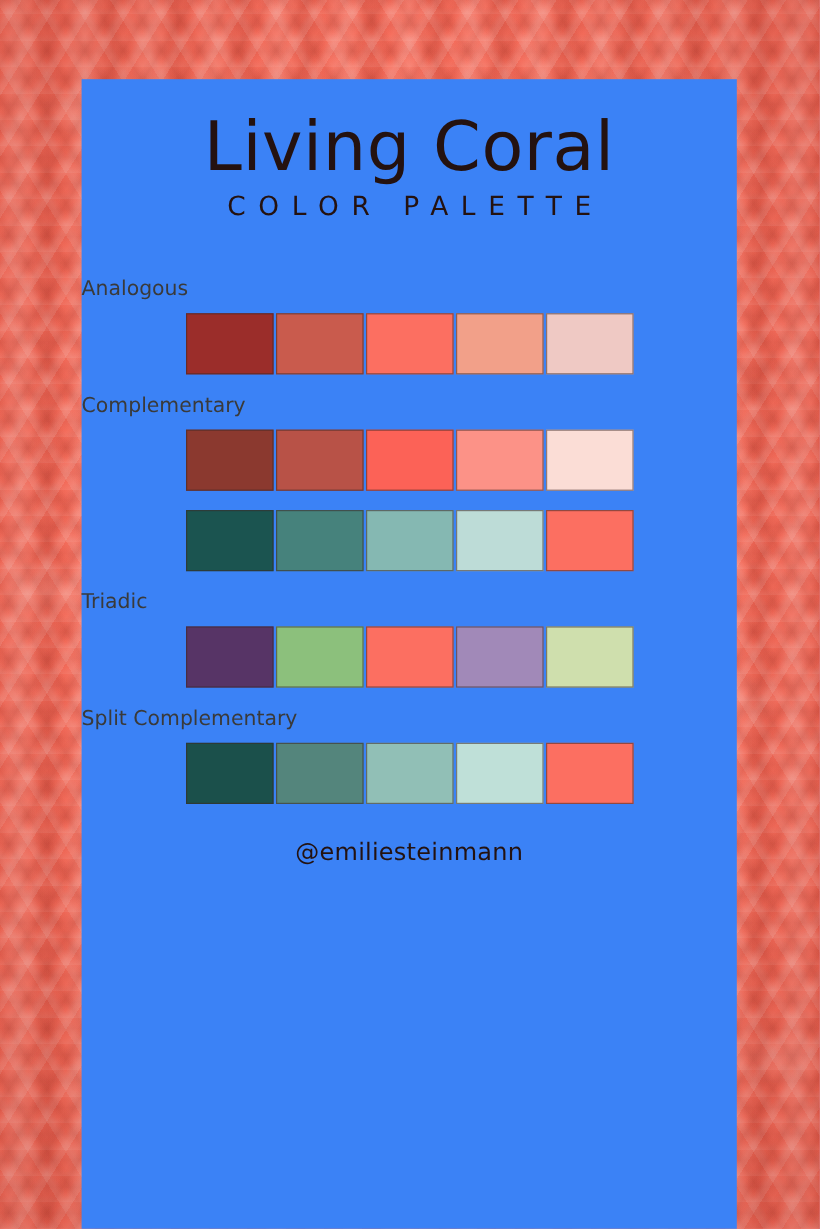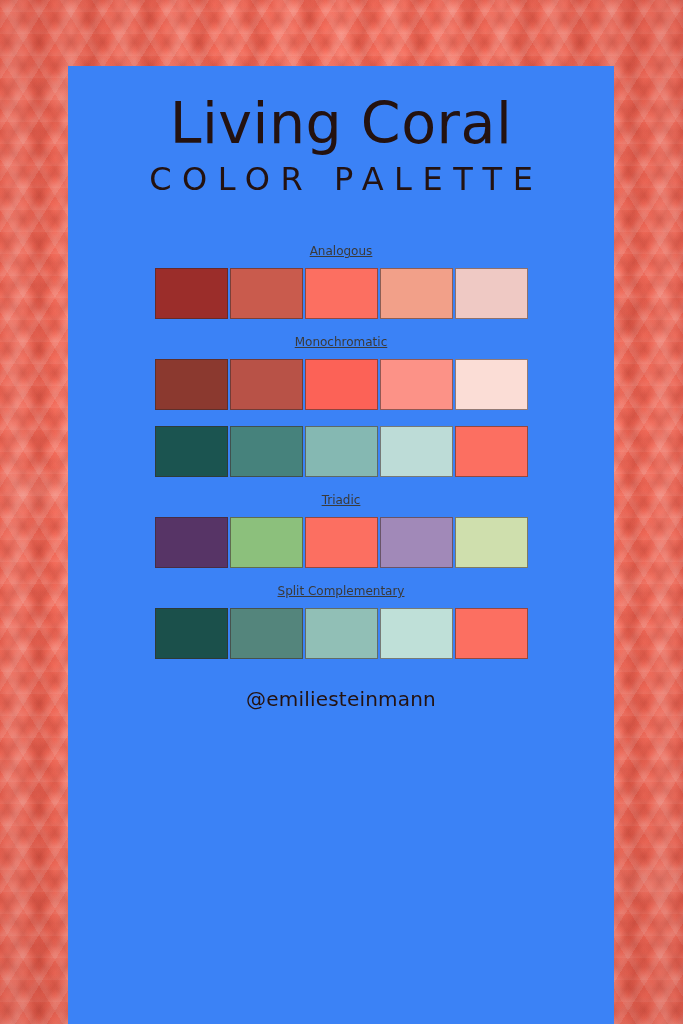--- a/index.html
+++ b/index.html
@@ -117,42 +117,41 @@
     line-height: 1.06;
     font-weight: 400;
     letter-spacing: 0.5px;
     color: #241210;
     font-family: "DejaVu Sans", sans-serif;
   }
   .subtitle {
     margin: 0;
     padding-top: 7px;
     text-align: center;
-    font-size: 32px;
+    font-size: 22px;
     font-weight: 400;
     letter-spacing: 10.5px;
     text-indent: 10.5px;
     color: #241210;
     font-family: "DejaVu Sans", sans-serif;
   }
 
   .palettes {
     margin-top: 46px;
   }
   .palette-group {
     margin-bottom: 16px;
   }
   .group-label {
-    text-align: center;
-    font-size: 12px;
+    text-align: left;
+    font-size: 17px;
     font-weight: 400;
     color: #3A3A3A;
     margin-bottom: 10px;
     font-family: "DejaVu Sans", sans-serif;
-    text-decoration: underline;
   }
   .swatch-row {
     display: flex;
     justify-content: center;
     gap: 2px;
   }
   .swatch {
     width: 73px;
     height: 51px;
     box-sizing: border-box;
@@ -188,21 +187,21 @@
           <div class="group-label">Analogous</div>
           <div class="swatch-row">
             <div class="swatch" style="background-color: rgb(155, 45, 42);"></div>
             <div class="swatch" style="background-color: rgb(201, 91, 77);"></div>
             <div class="swatch" style="background-color: rgb(252, 111, 97);"></div>
             <div class="swatch" style="background-color: rgb(242, 160, 137);"></div>
             <div class="swatch" style="background-color: rgb(239, 201, 196);"></div>
           </div>
         </div>
         <div class="palette-group">
-          <div class="group-label">Monochromatic</div>
+          <div class="group-label">Complementary</div>
           <div class="swatch-row">
             <div class="swatch" style="background-color: rgb(139, 57, 47);"></div>
             <div class="swatch" style="background-color: rgb(184, 82, 71);"></div>
             <div class="swatch" style="background-color: rgb(252, 98, 87);"></div>
             <div class="swatch" style="background-color: rgb(252, 146, 135);"></div>
             <div class="swatch" style="background-color: rgb(251, 221, 214);"></div>
           </div>
         </div>
         <div class="palette-group">
           <div class="swatch-row">

